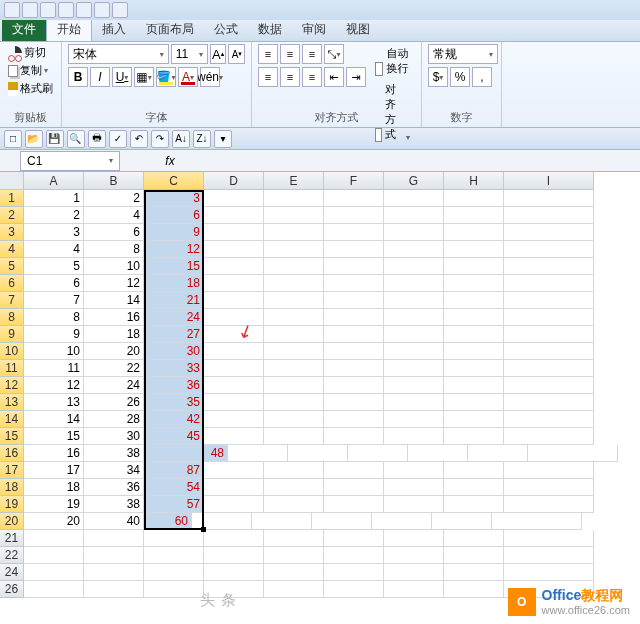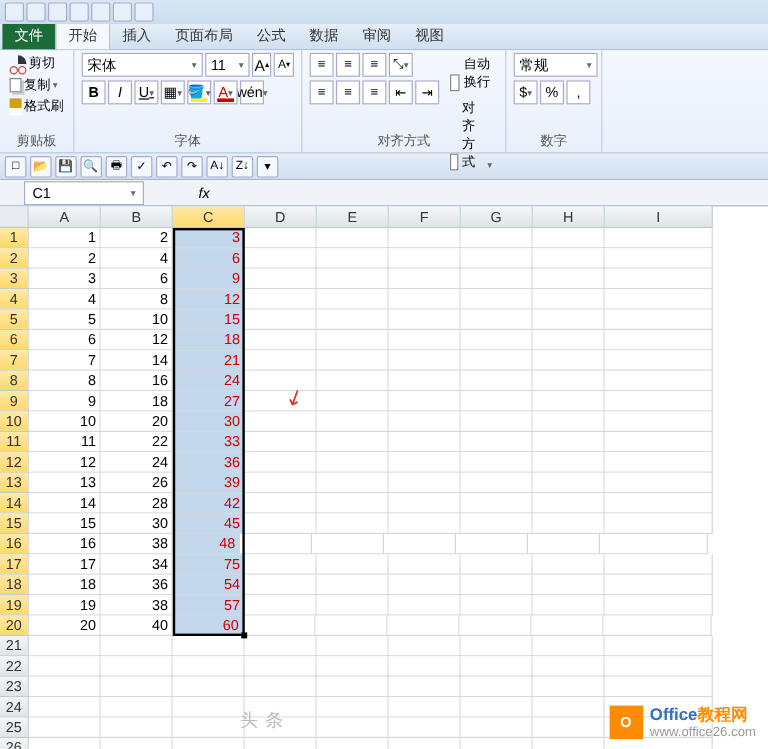--- a/index.html
+++ b/index.html
@@ -399,21 +399,21 @@
         <div class="cell" style="width: 60px;"></div>
         <div class="cell" style="width: 60px;"></div>
         <div class="cell" style="width: 60px;"></div>
         <div class="cell" style="width: 60px;"></div>
         <div class="cell" style="width: 90px;"></div>
       </div>
       <div class="grid-row">
         <div class="row-h sel">13</div>
         <div class="cell" style="width: 60px;">13</div>
         <div class="cell" style="width: 60px;">26</div>
-        <div class="cell sel formula" style="width: 60px;">39</div>
+        <div class="cell sel formula" style="width: 60px;">35</div>
         <div class="cell" style="width: 60px;"></div>
         <div class="cell" style="width: 60px;"></div>
         <div class="cell" style="width: 60px;"></div>
         <div class="cell" style="width: 60px;"></div>
         <div class="cell" style="width: 60px;"></div>
         <div class="cell" style="width: 90px;"></div>
       </div>
       <div class="grid-row">
         <div class="row-h sel">14</div>
         <div class="cell" style="width: 60px;">14</div>
@@ -435,33 +435,33 @@
         <div class="cell" style="width: 60px;"></div>
         <div class="cell" style="width: 60px;"></div>
         <div class="cell" style="width: 60px;"></div>
         <div class="cell" style="width: 60px;"></div>
         <div class="cell" style="width: 90px;"></div>
       </div>
       <div class="grid-row">
         <div class="row-h sel">16</div>
         <div class="cell" style="width: 60px;">16</div>
         <div class="cell" style="width: 60px;">38</div>
-        <div class="cell sel formula" style="width: 56px;">48</div>
+        <div class="cell sel formula" style="width: 84px;">48</div>
         <div class="cell" style="width: 60px;"></div>
         <div class="cell" style="width: 60px;"></div>
         <div class="cell" style="width: 60px;"></div>
         <div class="cell" style="width: 60px;"></div>
         <div class="cell" style="width: 60px;"></div>
         <div class="cell" style="width: 90px;"></div>
       </div>
       <div class="grid-row">
         <div class="row-h sel">17</div>
         <div class="cell" style="width: 60px;">17</div>
         <div class="cell" style="width: 60px;">34</div>
-        <div class="cell sel formula" style="width: 60px;">75</div>
+        <div class="cell sel formula" style="width: 60px;">87</div>
         <div class="cell" style="width: 60px;"></div>
         <div class="cell" style="width: 60px;"></div>
         <div class="cell" style="width: 60px;"></div>
         <div class="cell" style="width: 60px;"></div>
         <div class="cell" style="width: 60px;"></div>
         <div class="cell" style="width: 90px;"></div>
       </div>
       <div class="grid-row">
         <div class="row-h sel">18</div>
         <div class="cell" style="width: 60px;">18</div>
@@ -483,21 +483,21 @@
         <div class="cell" style="width: 60px;"></div>
         <div class="cell" style="width: 60px;"></div>
         <div class="cell" style="width: 60px;"></div>
         <div class="cell" style="width: 60px;"></div>
         <div class="cell" style="width: 90px;"></div>
       </div>
       <div class="grid-row">
         <div class="row-h sel">20</div>
         <div class="cell" style="width: 60px;">20</div>
         <div class="cell" style="width: 60px;">40</div>
-        <div class="cell sel formula" style="width: 59px;">60</div>
+        <div class="cell sel formula" style="width: 48px;">60</div>
         <div class="cell" style="width: 60px;"></div>
         <div class="cell" style="width: 60px;"></div>
         <div class="cell" style="width: 60px;"></div>
         <div class="cell" style="width: 60px;"></div>
         <div class="cell" style="width: 60px;"></div>
         <div class="cell" style="width: 90px;"></div>
       </div>
       <div class="grid-row">
         <div class="row-h">21</div>
         <div class="cell" style="width: 60px;"></div>
@@ -516,45 +516,21 @@
         <div class="cell" style="width: 60px;"></div>
         <div class="cell" style="width: 60px;"></div>
         <div class="cell" style="width: 60px;"></div>
         <div class="cell" style="width: 60px;"></div>
         <div class="cell" style="width: 60px;"></div>
         <div class="cell" style="width: 60px;"></div>
         <div class="cell" style="width: 60px;"></div>
         <div class="cell" style="width: 90px;"></div>
       </div>
       <div class="grid-row">
-        <div class="row-h">23</div>
-        <div class="cell" style="width: 60px;"></div>
-        <div class="cell" style="width: 60px;"></div>
-        <div class="cell" style="width: 60px;"></div>
-        <div class="cell" style="width: 60px;"></div>
-        <div class="cell" style="width: 60px;"></div>
-        <div class="cell" style="width: 60px;"></div>
-        <div class="cell" style="width: 60px;"></div>
-        <div class="cell" style="width: 60px;"></div>
-        <div class="cell" style="width: 90px;"></div>
-      </div>
-      <div class="grid-row">
         <div class="row-h">24</div>
-        <div class="cell" style="width: 60px;"></div>
-        <div class="cell" style="width: 60px;"></div>
-        <div class="cell" style="width: 60px;"></div>
-        <div class="cell" style="width: 60px;"></div>
-        <div class="cell" style="width: 60px;"></div>
-        <div class="cell" style="width: 60px;"></div>
-        <div class="cell" style="width: 60px;"></div>
-        <div class="cell" style="width: 60px;"></div>
-        <div class="cell" style="width: 90px;"></div>
-      </div>
-      <div class="grid-row">
-        <div class="row-h">25</div>
         <div class="cell" style="width: 60px;"></div>
         <div class="cell" style="width: 60px;"></div>
         <div class="cell" style="width: 60px;"></div>
         <div class="cell" style="width: 60px;"></div>
         <div class="cell" style="width: 60px;"></div>
         <div class="cell" style="width: 60px;"></div>
         <div class="cell" style="width: 60px;"></div>
         <div class="cell" style="width: 60px;"></div>
         <div class="cell" style="width: 90px;"></div>
       </div>

